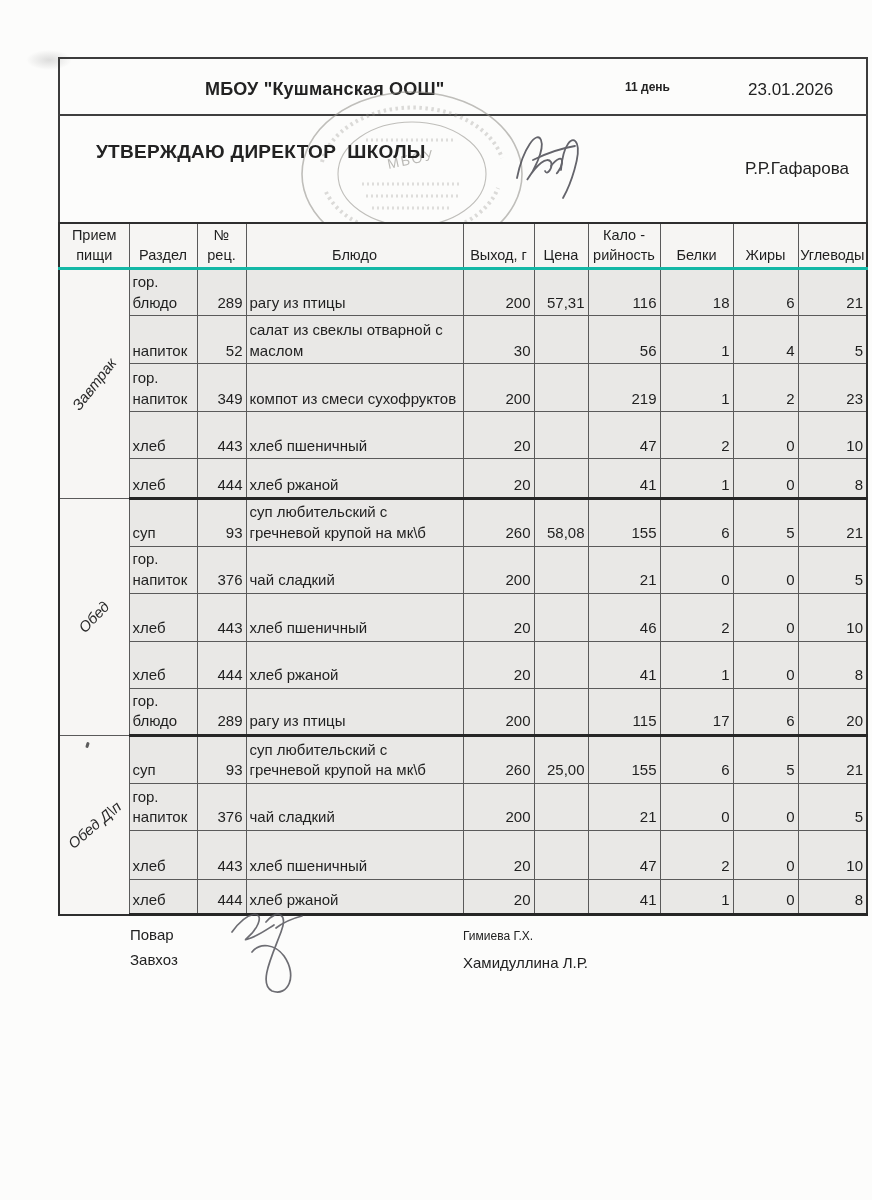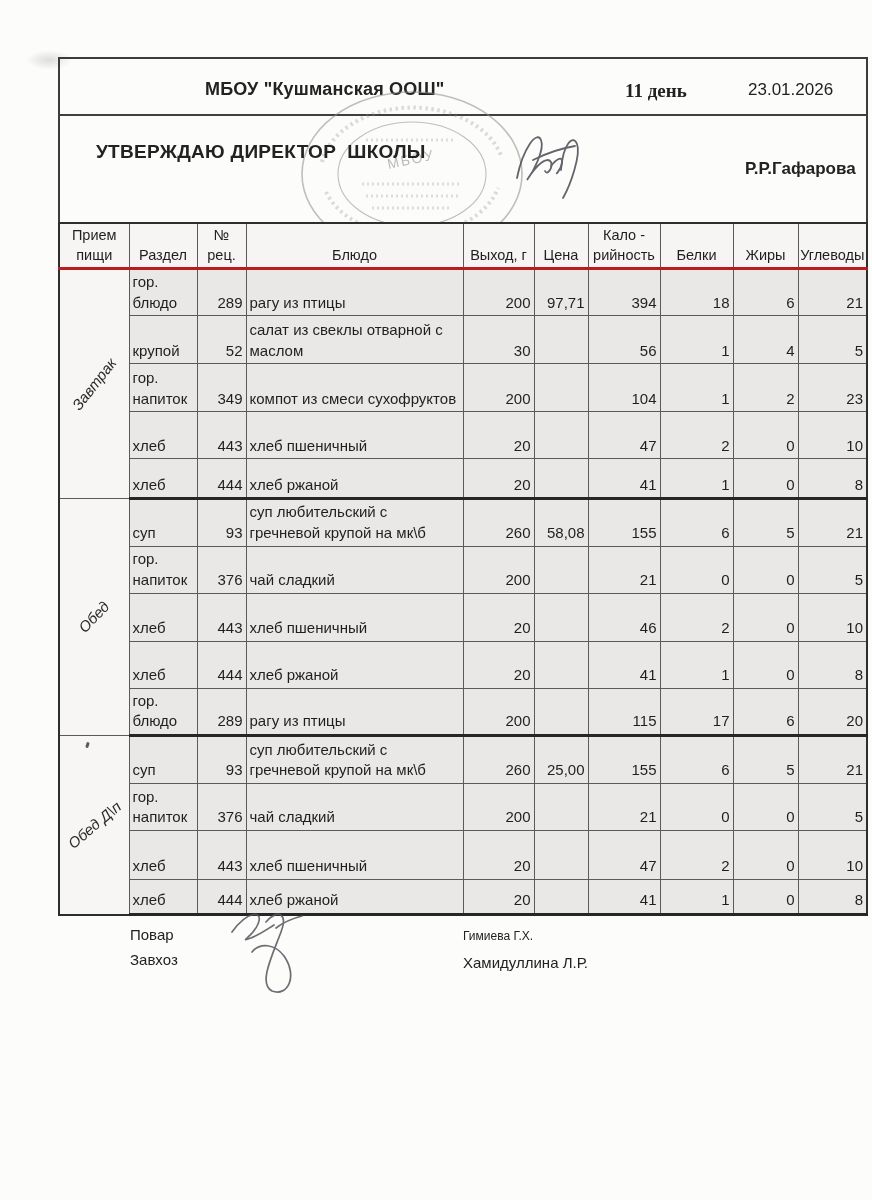--- a/index.html
+++ b/index.html
@@ -4,37 +4,37 @@
 <style>
   html,body{margin:0;padding:0;background:#ffffff;}
   .page{position:relative;width:872px;height:1200px;background:#fcfcfb;overflow:hidden;
         font-family:"Liberation Sans","DejaVu Sans",sans-serif;color:#222;}
   .abs{position:absolute;}
   
   .doc-frame{left:58px;top:57px;width:806px;height:848px;border:2px solid #3c3c3c;}
   .band-line{left:58px;top:114px;width:810px;border-top:2px solid #3f3f3f;}
   
   .school{left:205px;top:79px;font-size:18px;font-weight:bold;letter-spacing:.2px;}
-  .day{left:625px;top:80px;font-size:19px;font-weight:bold;font-family:Liberation Serif, serif;}
+  .day{left:625px;top:80px;font-size:12px;font-weight:bold;}
   .date{left:748px;top:80px;font-size:17px;font-weight:normal;}
   
   .approve{left:96px;top:141px;font-size:19px;font-weight:bold;letter-spacing:.3px;white-space:pre;}
-  .director{left:745px;top:159px;font-size:17px;font-weight:bold;}
+  .director{left:745px;top:159px;font-size:17px;font-weight:normal;}
   
   .stamp{left:296px;top:88px;width:232px;height:172px;opacity:.55;pointer-events:none;}
   .sig-director{left:505px;top:118px;width:120px;height:90px;opacity:.85;pointer-events:none;}
   .sig-staff{left:218px;top:898px;width:120px;height:100px;opacity:.85;pointer-events:none;}
   
   table.menu{position:absolute;left:58px;top:222px;width:810px;border-collapse:collapse;
              table-layout:fixed;font-size:15px;color:#1f1f1f;}
   table.menu{border:2px solid #2e2e2e;}
   .menu th,.menu td{border:1px solid #5a5a5a;vertical-align:bottom;padding:2px 3px;
                     overflow:hidden;line-height:1.38;}
   .menu th{font-weight:normal;text-align:center;font-size:14.5px;background:#f6f5f3;
-           border-bottom:3px solid #b91c1c;padding:1px 1px 2px;}
+           border-bottom:3px solid #14b8a6;padding:1px 1px 2px;}
   .menu td{background:#e9e8e6;}
   .menu td.meal{background:#f7f6f4;text-align:center;vertical-align:middle;}
   .menu td.num{text-align:right;}
   .menu td.txt{text-align:left;}
   .menu tr.sec-end td{border-bottom:3px solid #262626;}
   .rot{display:inline-block;font-style:italic;font-size:15px;white-space:nowrap;color:#2a2a2a;}
   .rot-1{transform:rotate(-52deg);}
   .rot-2{transform:rotate(-46deg);}
   .rot-3{transform:rotate(-40deg);}
   
@@ -110,44 +110,44 @@
       <th>Жиры</th>
       <th>Углеводы</th>
     </tr>
 
     <tr style="height:45px">
       <td class="meal" rowspan="5"><div class="rot rot-1">Завтрак</div></td>
       <td class="txt">гор. блюдо</td>
       <td class="num">289</td>
       <td class="txt">рагу из птицы</td>
       <td class="num">200</td>
-      <td class="num">97,71</td>
-      <td class="num">394</td>
+      <td class="num">57,31</td>
+      <td class="num">116</td>
       <td class="num">18</td>
       <td class="num">6</td>
       <td class="num">21</td>
     </tr>
     <tr style="height:48px">
-      <td class="txt">крупой</td>
+      <td class="txt">напиток</td>
       <td class="num">52</td>
       <td class="txt">салат из свеклы отварной  с маслом</td>
       <td class="num">30</td>
       <td class="num"></td>
       <td class="num">56</td>
       <td class="num">1</td>
       <td class="num">4</td>
       <td class="num">5</td>
     </tr>
     <tr style="height:48px">
       <td class="txt">гор. напиток</td>
       <td class="num">349</td>
       <td class="txt">компот из смеси сухофруктов</td>
       <td class="num">200</td>
       <td class="num"></td>
-      <td class="num">104</td>
+      <td class="num">219</td>
       <td class="num">1</td>
       <td class="num">2</td>
       <td class="num">23</td>
     </tr>
     <tr style="height:47px">
       <td class="txt">хлеб</td>
       <td class="num">443</td>
       <td class="txt">хлеб пшеничный</td>
       <td class="num">20</td>
       <td class="num"></td>

